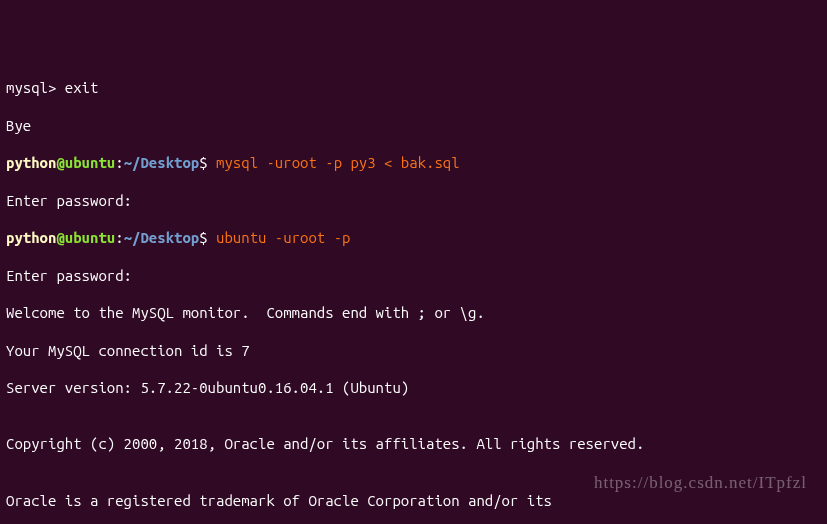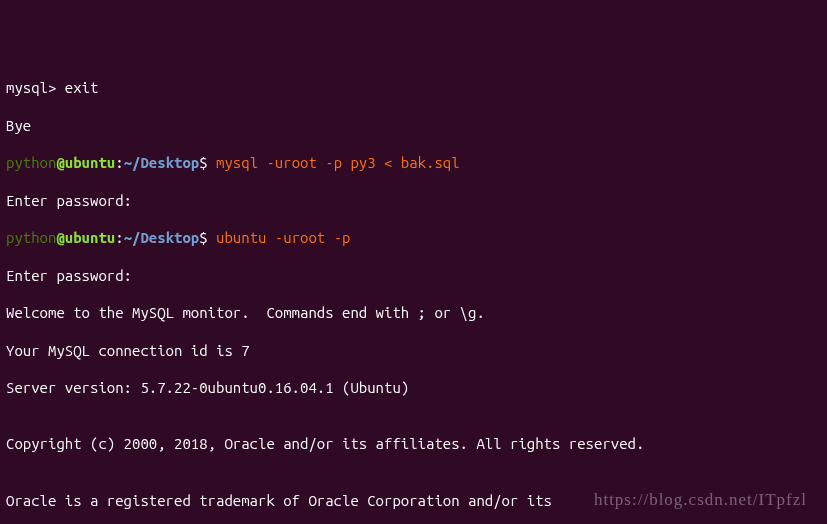--- a/index.html
+++ b/index.html
@@ -17,22 +17,22 @@
       width: 827px;
       height: 524px;
       overflow: hidden;
       position: relative;
       white-space: pre;
     }
     .line {
       white-space: pre;
     }
     .user {
-      color: #4d7c0f;
-      font-weight: normal;
+      color: #fef9c3;
+      font-weight: bold;
     }
     .host {
       color: #8ae234;
       font-weight: bold;
     }
     .at {
       color: #8ae234;
       font-weight: bold;
     }
     .colon {
@@ -44,21 +44,21 @@
       text-align: right;
     }
     .dollar {
       color: #ffffff;
     }
     .cmd {
       color: #f97316;
     }
     .watermark {
       position: absolute;
-      bottom: 14px;
+      bottom: 31px;
       right: 20px;
       color: rgba(255,255,255,0.35);
       font-family: serif;
       font-size: 17px;
       letter-spacing: 1px;
     }
   </style>
 </head>
 <body>
 

